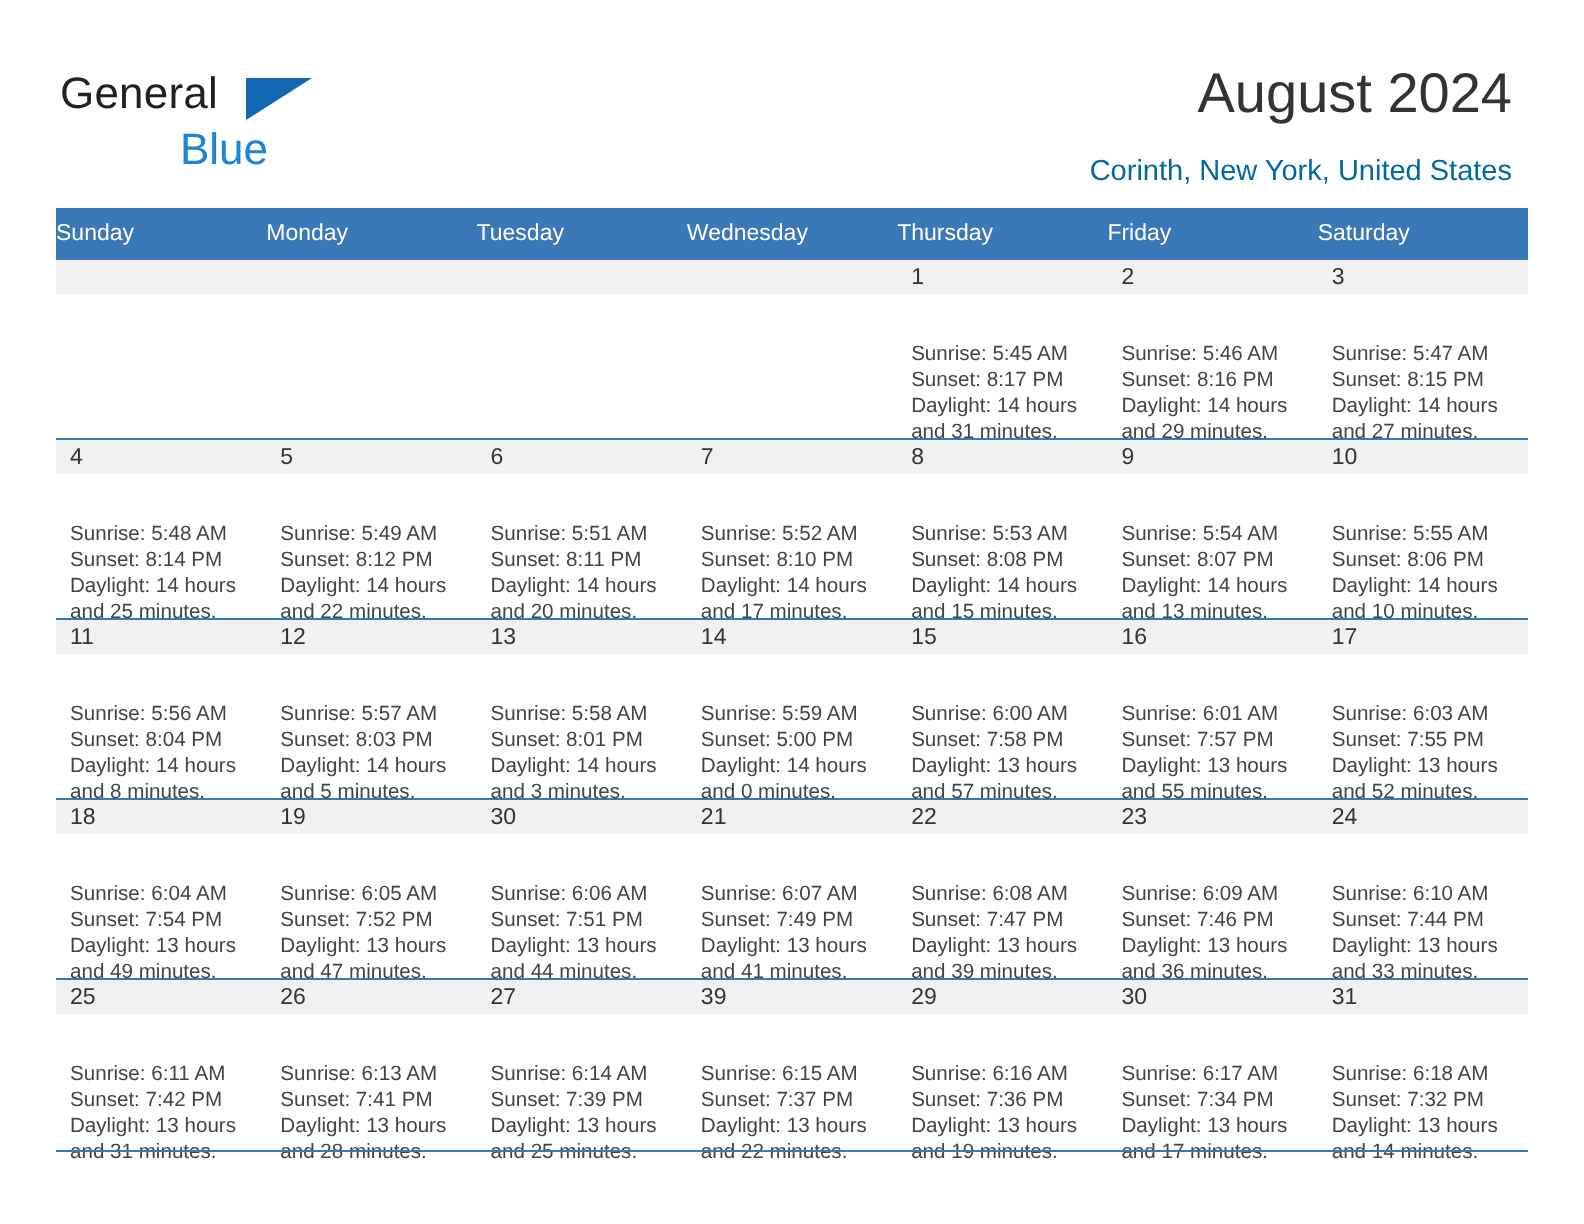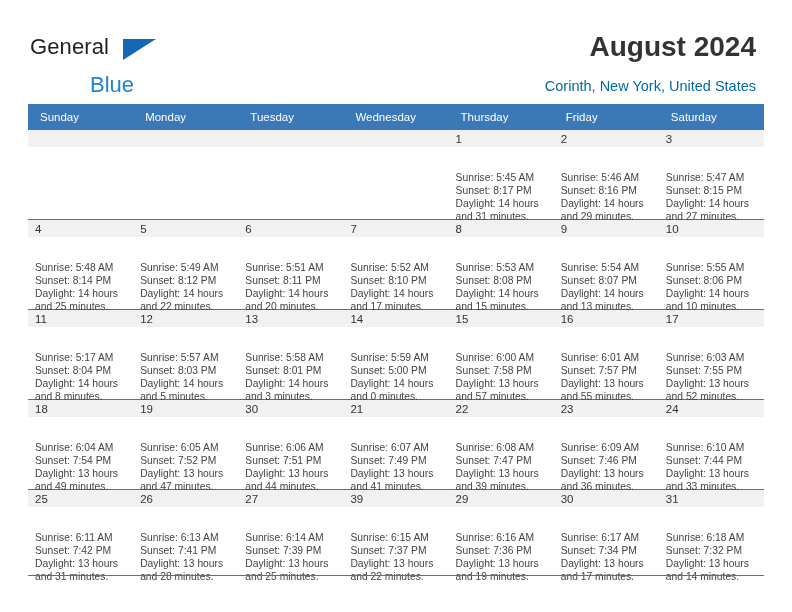--- a/index.html
+++ b/index.html
@@ -50,34 +50,34 @@
     left: 93px;
     top: 5px;
     width: 0;
     height: 0;
     border-left: 33px solid #1268b3;
     border-bottom: 21px solid transparent;
   }
   .logo-blue {
     position: absolute;
     left: 60px;
-    top: 38px;
+    top: 28px;
     font-size: 22px;
     color: #1f83d6;
     font-family: "Liberation Sans", sans-serif;
   }
   .title {
     position: absolute;
     right: 36px;
     top: 31px;
     font-size: 28px;
     color: #333333;
     text-align: right;
     white-space: nowrap;
-    font-weight: bold;
+    font-weight: normal;
   }
   .subtitle {
     position: absolute;
     right: 36px;
     top: 78px;
     font-size: 14.5px;
     color: #0369a1;
     text-align: right;
     white-space: nowrap;
   }
@@ -93,21 +93,21 @@
     width: 736px;
     border-collapse: collapse;
     table-layout: fixed;
   }
   .cal-head th {
     background: #3b78b7;
     color: #ffffff;
     font-size: 11.5px;
     font-weight: normal;
     text-align: left;
-    padding: 6px 0 6px 12px;
+    padding: 6px 0 6px 0;
     height: 14px;
     border: none;
   }
   .cal-body td {
     vertical-align: top;
     padding: 0;
     border-top: 1px solid #3b78b7;
     height: 76px;
     width: 105.14px;
   }
@@ -304,21 +304,21 @@
                   <div class="daylight-line">Daylight: 14 hours and 10 minutes.</div>
                 </div>
               </div>
             </td>
           </tr>
           <tr>
             <td>
               <div class="cell-inner">
                 <div class="daynum-strip">11</div>
                 <div class="cell-body">
-                  <div>Sunrise: 5:17 AM</div>
+                  <div>Sunrise: 5:56 AM</div>
                   <div>Sunset: 8:04 PM</div>
                   <div class="daylight-line">Daylight: 14 hours and 8 minutes.</div>
                 </div>
               </div>
             </td>
             <td>
               <div class="cell-inner">
                 <div class="daynum-strip">12</div>
                 <div class="cell-body">
                   <div>Sunrise: 5:57 AM</div>

